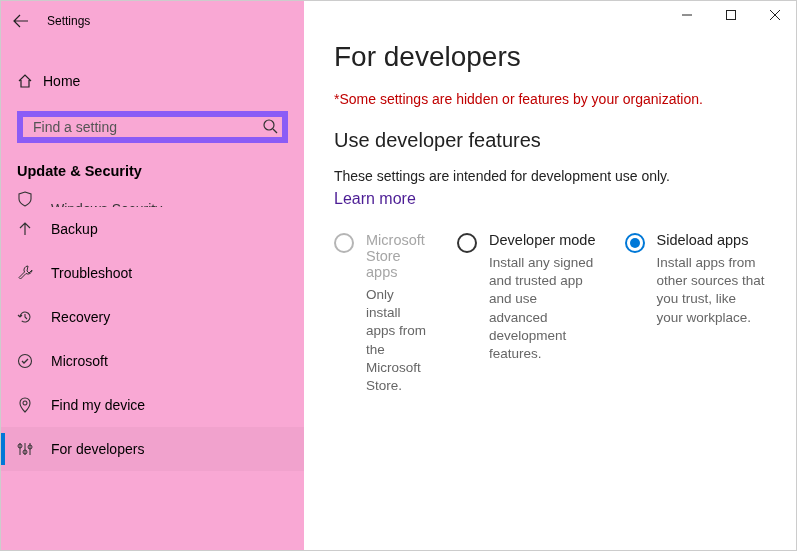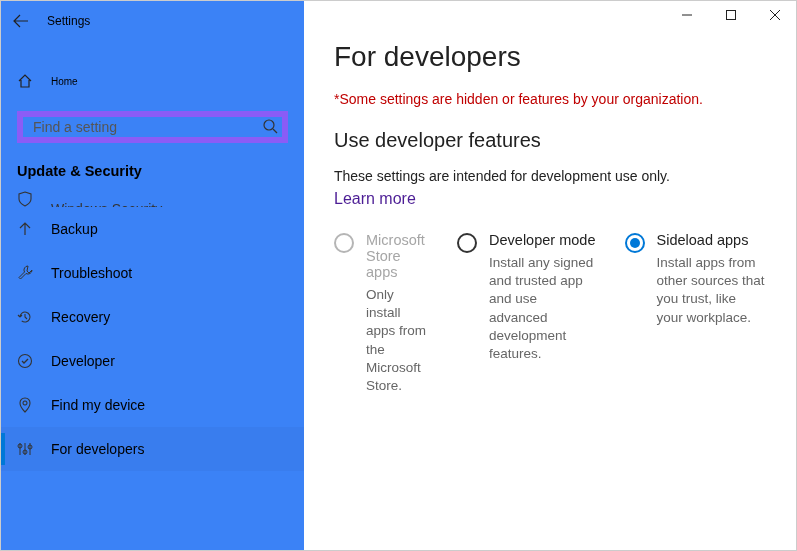--- a/index.html
+++ b/index.html
@@ -1,25 +1,25 @@
 <!DOCTYPE html>
 <html><head>
 <meta charset="utf-8">
 <style>
   * { box-sizing: border-box; margin: 0; padding: 0; font-family: "Segoe UI", Arial, sans-serif; }
   body { width: 797px; height: 551px; background: #fff; overflow: hidden; border: 1px solid #ccc; }
   .window { display: flex; width: 100%; height: 100%; }
-  .sidebar { width: 303px; height: 100%; background: #3b82f6; display: flex; flex-direction: column; }
+  .sidebar { width: 303px; height: 100%; background: #f9a8d4; display: flex; flex-direction: column; }
   .titlebar { display: flex; align-items: center; height: 40px; }
   .back-btn { width: 40px; height: 40px; display: flex; align-items: center; justify-content: center; }
   .title { font-size: 12px; padding-left: 6px; }
   .titlebar-controls { position: absolute; right: 0; top: 0; display: flex; }
   .tcbtn { width: 44px; height: 30px; display: flex; align-items: center; justify-content: center; }
   .home-row { display: flex; align-items: center; height: 40px; padding: 0 16px; margin-top: 20px; margin-bottom: 10px; }
-  .home-row .lbl { margin-left: 18px; font-size: 10px; }
+  .home-row .lbl { margin-left: 10px; font-size: 14px; }
   .search-wrap { margin: 0 16px 20px 16px; position: relative; }
   .search { width: 100%; height: 32px; border: 6px solid #8b5cf6; background: transparent; padding: 0 34px 0 10px; font-size: 14px; outline: none; }
   .search::placeholder { color: #555; }
   .search-icon { position: absolute; right: 10px; top: 7px; }
   .category { font-weight: 600; font-size: 14.5px; padding: 0 16px; margin-bottom: 10px; }
   .navlist { overflow: hidden; }
   .navitem { display: flex; align-items: center; height: 44px; padding: 0 16px; font-size: 14px; cursor: default; position: relative; }
   .navitem .nlbl { margin-left: 18px; }
   .navitem.partial { height: 18px; align-items: flex-end; overflow: hidden; color: #333; }
   .navitem.partial .nlbl { position: relative; top: 10px; }
@@ -101,21 +101,21 @@
             <path d="M3 8 a5 5 0 1 1 1.7 3.8 M3 8 L1 6 M3 8 L5 6 M8 5 V8 L10 10" stroke="#333" stroke-width="1.1" fill="none"></path>
           </svg>
         <span class="nlbl">Recovery</span>
       </div>
 
       <div class="navitem">
         <svg width="16" height="16" viewBox="0 0 16 16">
             <circle cx="8" cy="8" r="6.5" stroke="#333" stroke-width="1.1" fill="none"></circle>
             <path d="M5 8 L7 10 L11 6" stroke="#333" stroke-width="1.3" fill="none"></path>
           </svg>
-        <span class="nlbl">Developer</span>
+        <span class="nlbl">Microsoft</span>
       </div>
 
       <div class="navitem">
         <svg width="16" height="16" viewBox="0 0 16 16">
             <path d="M8 1 C11 1 13 3 13 6 C13 10 8 15 8 15 C8 15 3 10 3 6 C3 3 5 1 8 1 Z M8 4 a2 2 0 1 0 0.001 0" stroke="#333" stroke-width="1.1" fill="none"></path>
           </svg>
         <span class="nlbl">Find my device</span>
       </div>
 
       <div class="navitem active">

